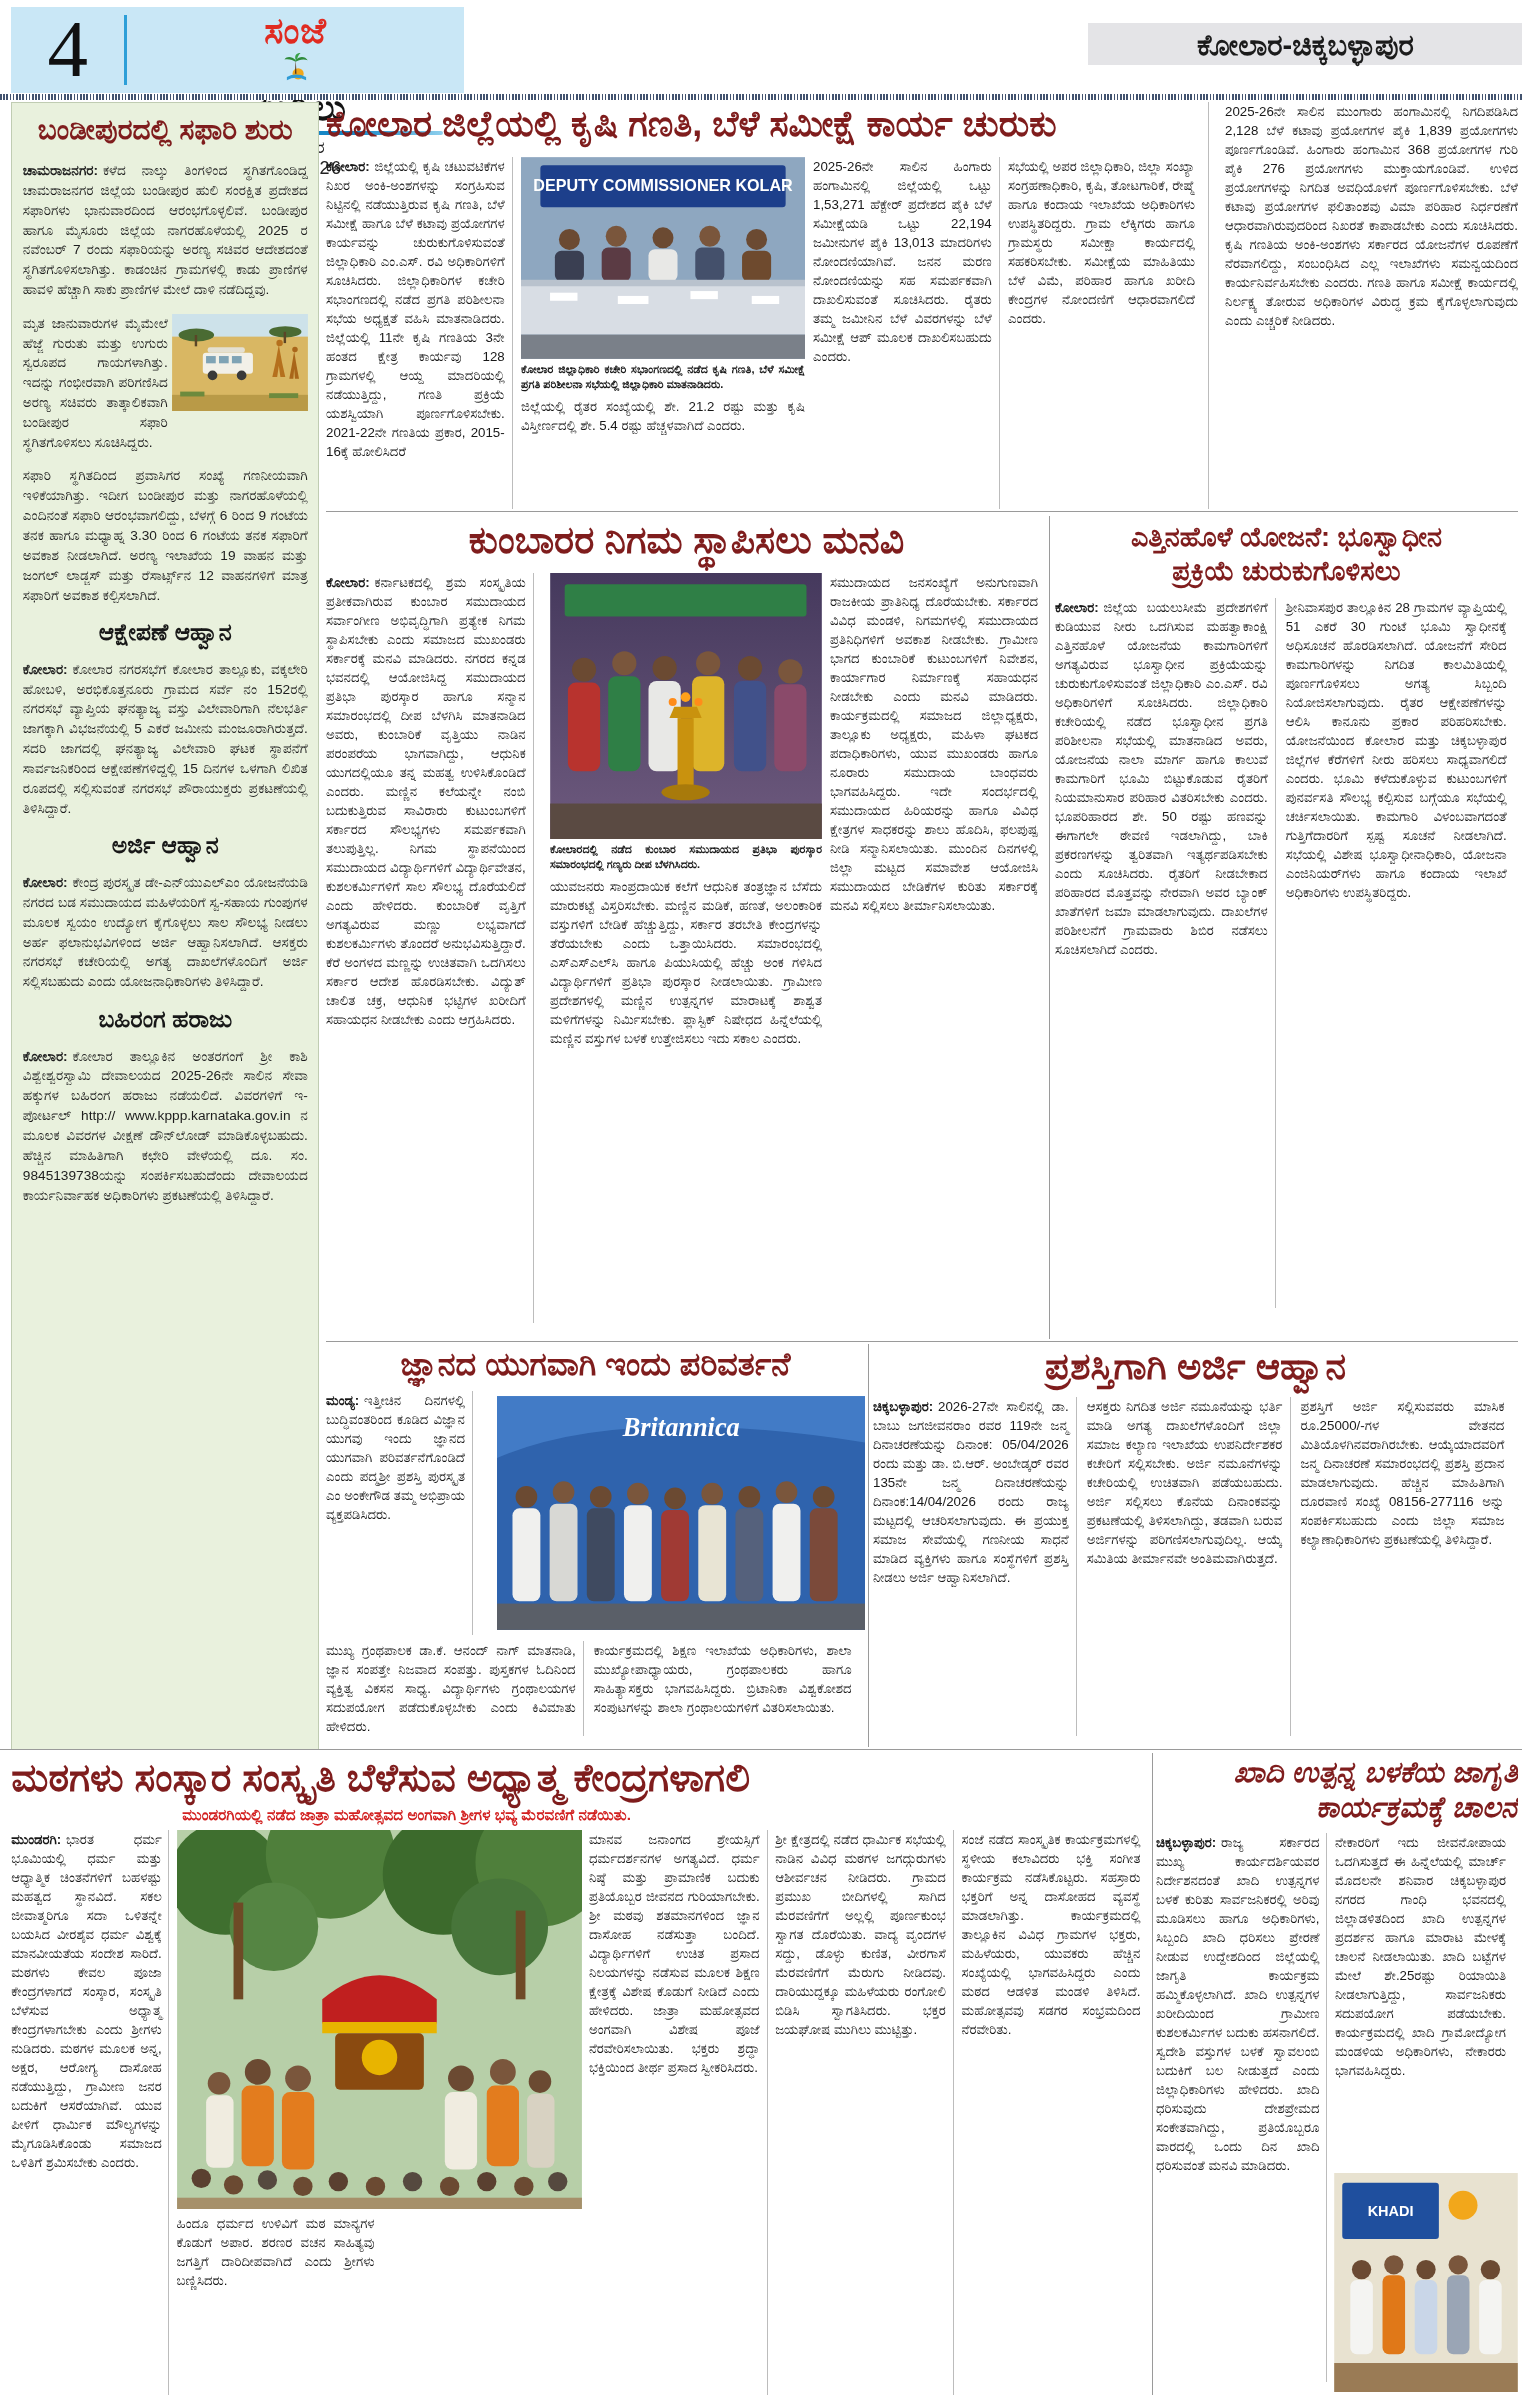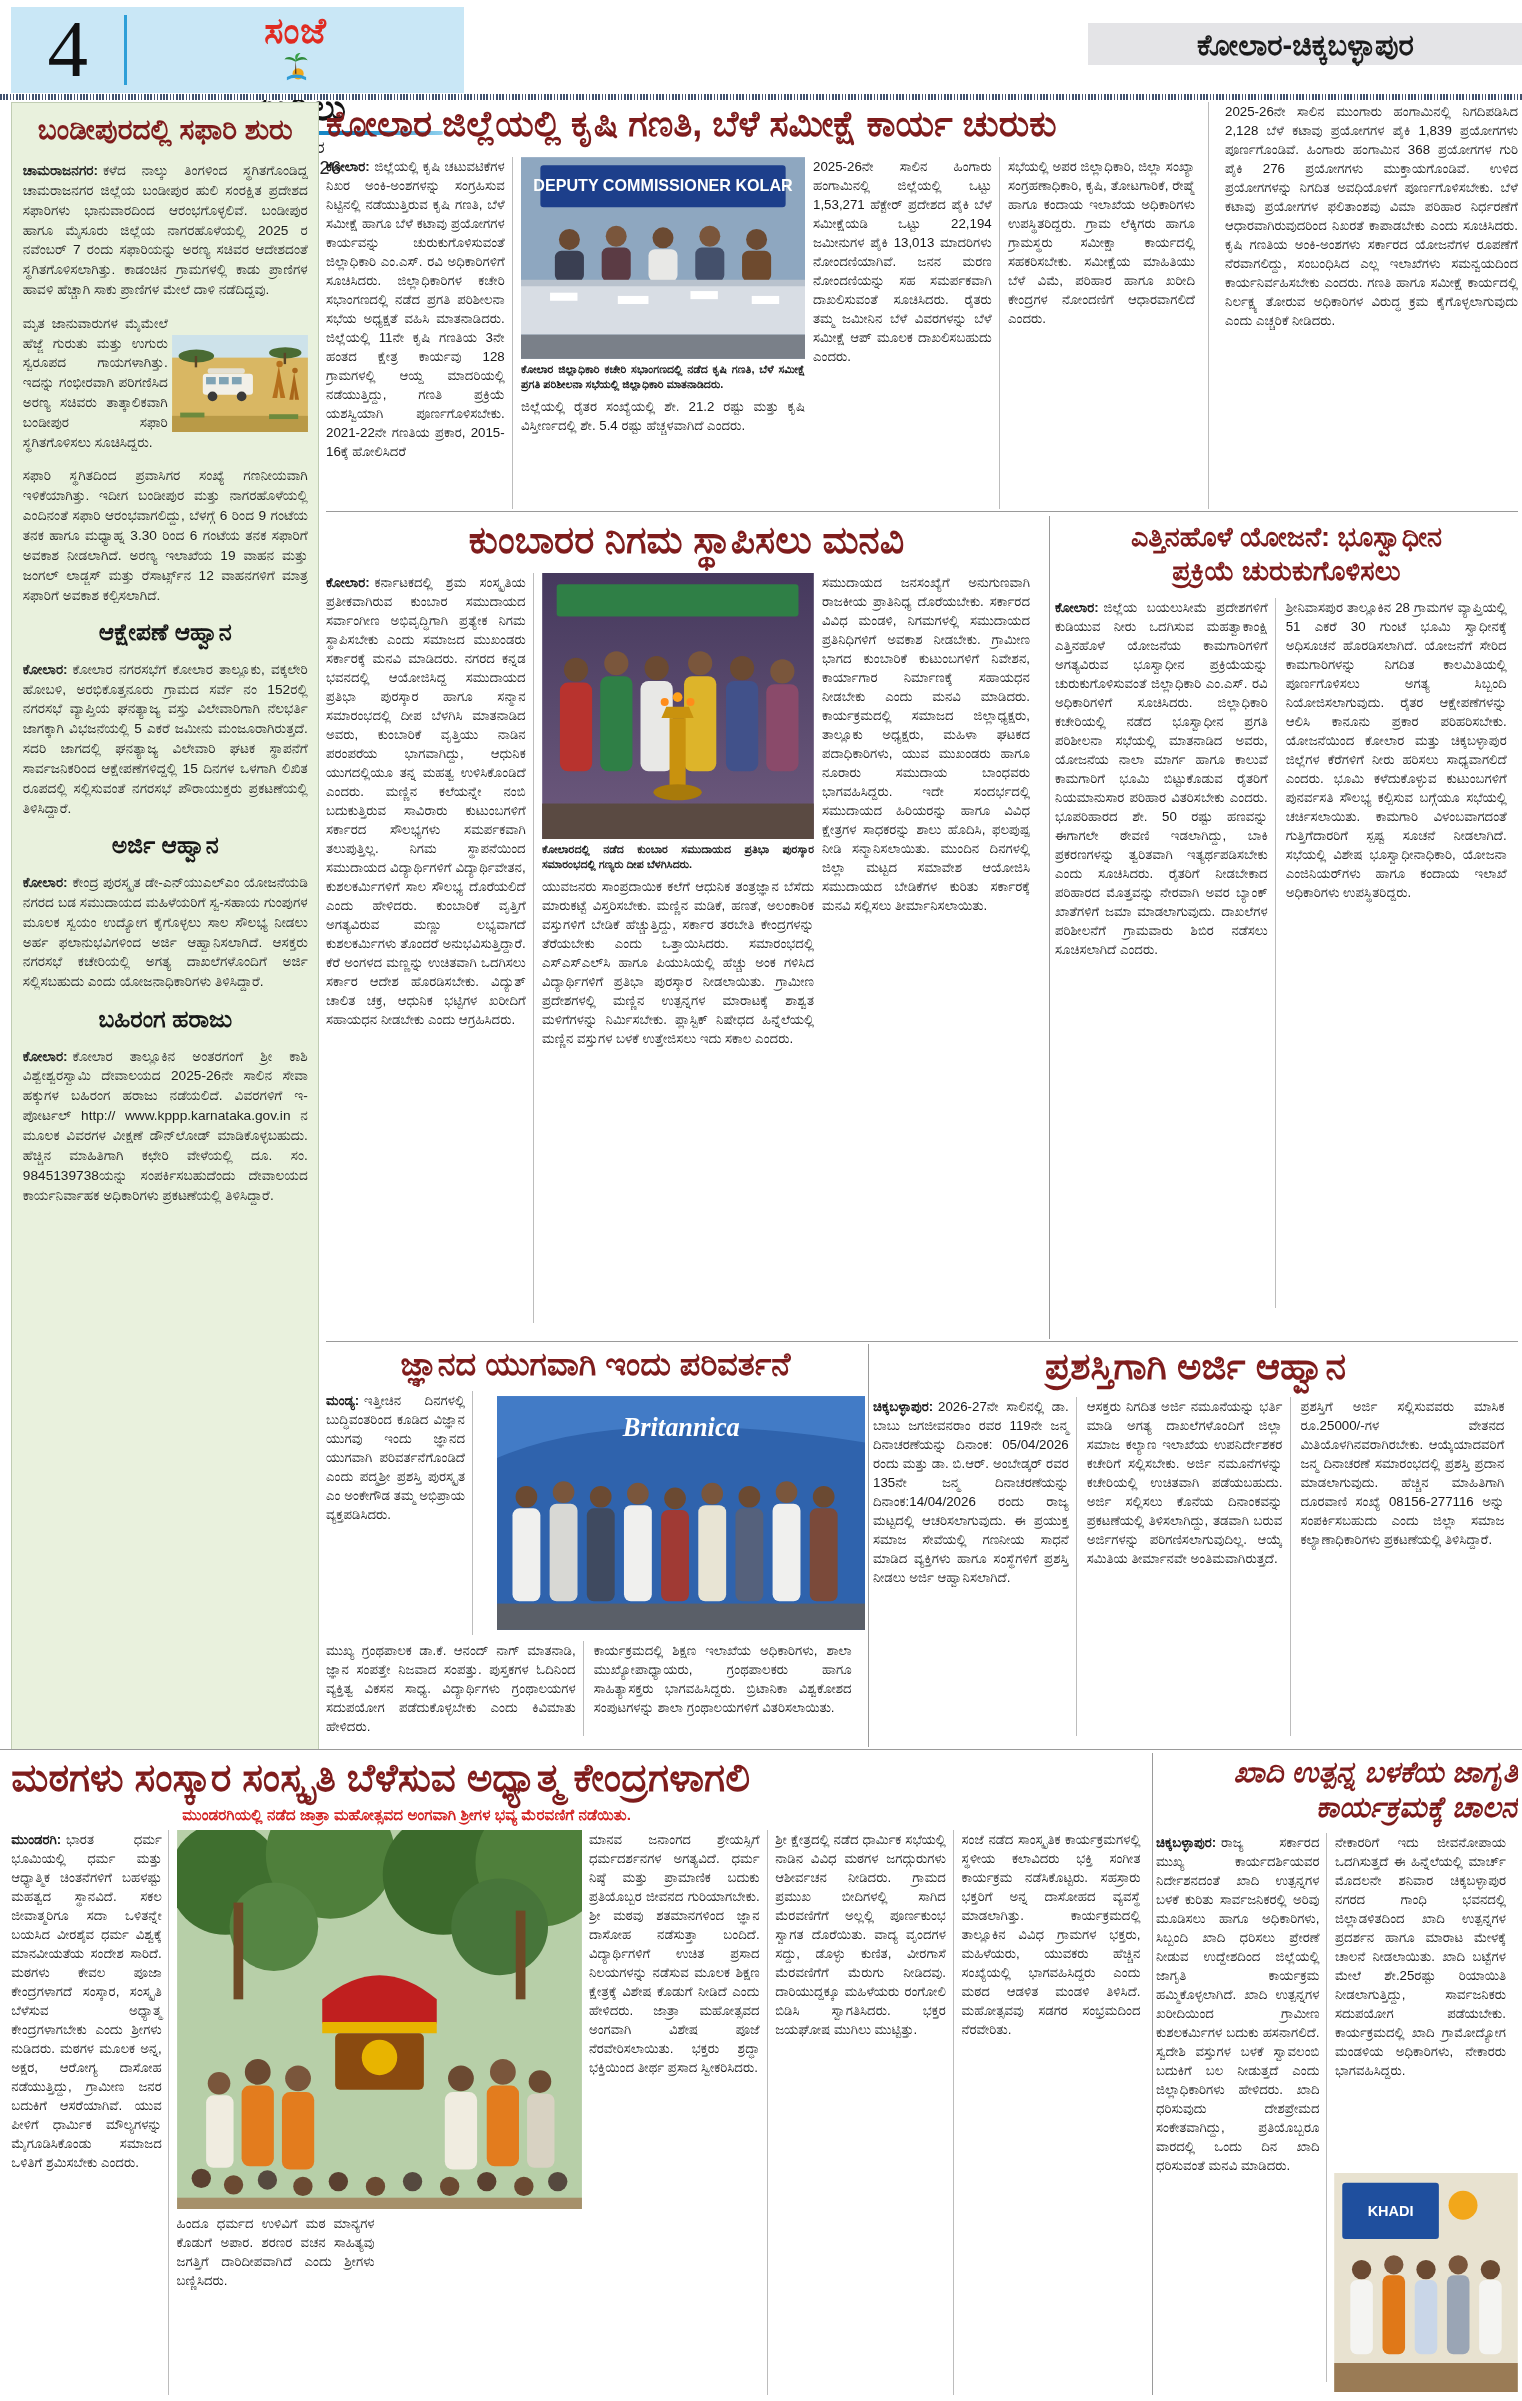--- a/index.html
+++ b/index.html
@@ -26,35 +26,35 @@
   .col{border-right:0.8px solid #bcbcbc;padding-right:7.3px;box-sizing:border-box;overflow:hidden;}
   .col:last-child{border-right:none;padding-right:0;}
   .caption{font-size:11px;line-height:1.35;font-weight:bold;text-align:justify;margin-top:3.2px;}
   .article{position:absolute;overflow:hidden;box-sizing:border-box;}
   .headline{font-weight:bold;color:#7f1d1d;}
   
   .leftcol{position:absolute;left:11.3px;top:102px;width:308px;height:1648px;background:#e9f1dd;border:0.8px solid #c0ccb2;padding:9.7px 10.5px;box-sizing:border-box;overflow:hidden;}
   .lt{font-size:13.7px;line-height:1.45;text-align:justify;color:#1d1d1d;}
   .leftcol .headline{font-size:28px;text-align:center;margin:1.6px 0 8px;}
   .subhead{font-size:23.4px;font-weight:bold;text-align:center;margin:13px 0 6.5px;}
-  .safari-row{display:flex;gap:4px;margin:4.8px 0;align-items:center;}
+  .safari-row{display:flex;gap:4px;margin:4.8px 0;}
   .safari-row .lt{flex:1;}
   
   .artA{left:326px;top:102px;width:1192px;height:407px;}
   .artA .headline{position:absolute;left:0;top:1.6px;width:876px;font-size:36px;line-height:1.1;}
   .artA-right{position:absolute;right:0;top:0;width:310px;height:100%;border-left:0.8px solid #bcbcbc;padding-left:16px;box-sizing:border-box;overflow:hidden;}
   .artA-row{position:absolute;left:0;top:55px;width:876px;bottom:0;display:flex;gap:8px;}
   .artA-row .tcol{width:187px;flex:none;}
   .photo-block{width:284px;flex:none;overflow:hidden;}
   
   .artB{left:326px;top:516px;width:721px;height:823px;}
   .artB .headline{font-size:38px;text-align:center;margin:3.2px 0 9.7px;}
   .artB-row{display:flex;gap:8px;height:750px;}
   .artB-row .tcol{width:208px;flex:none;}
-  .artB-row .photo-block{width:272px;}
+  .artB-row .photo-block{width:272px;margin-left:8px;}
   
   .artC{left:1055px;top:516px;width:463px;height:823px;}
   .artC .headline{font-size:27px;text-align:center;line-height:1.25;margin:4.8px 0 9.7px;}
   .artC-row{display:flex;gap:9.7px;height:710px;}
   .artC-row .tcol{width:221px;flex:none;}
   
   .artD{left:326px;top:1344px;width:539px;height:405px;}
   .artD .headline{font-size:32px;text-align:center;margin:1.6px 0 8px;}
   .artD-top{display:flex;gap:24px;}
   .artD-left{width:139px;flex:none;overflow:hidden;height:244px;border-right:0.8px solid #bcbcbc;padding-right:6.5px;}

